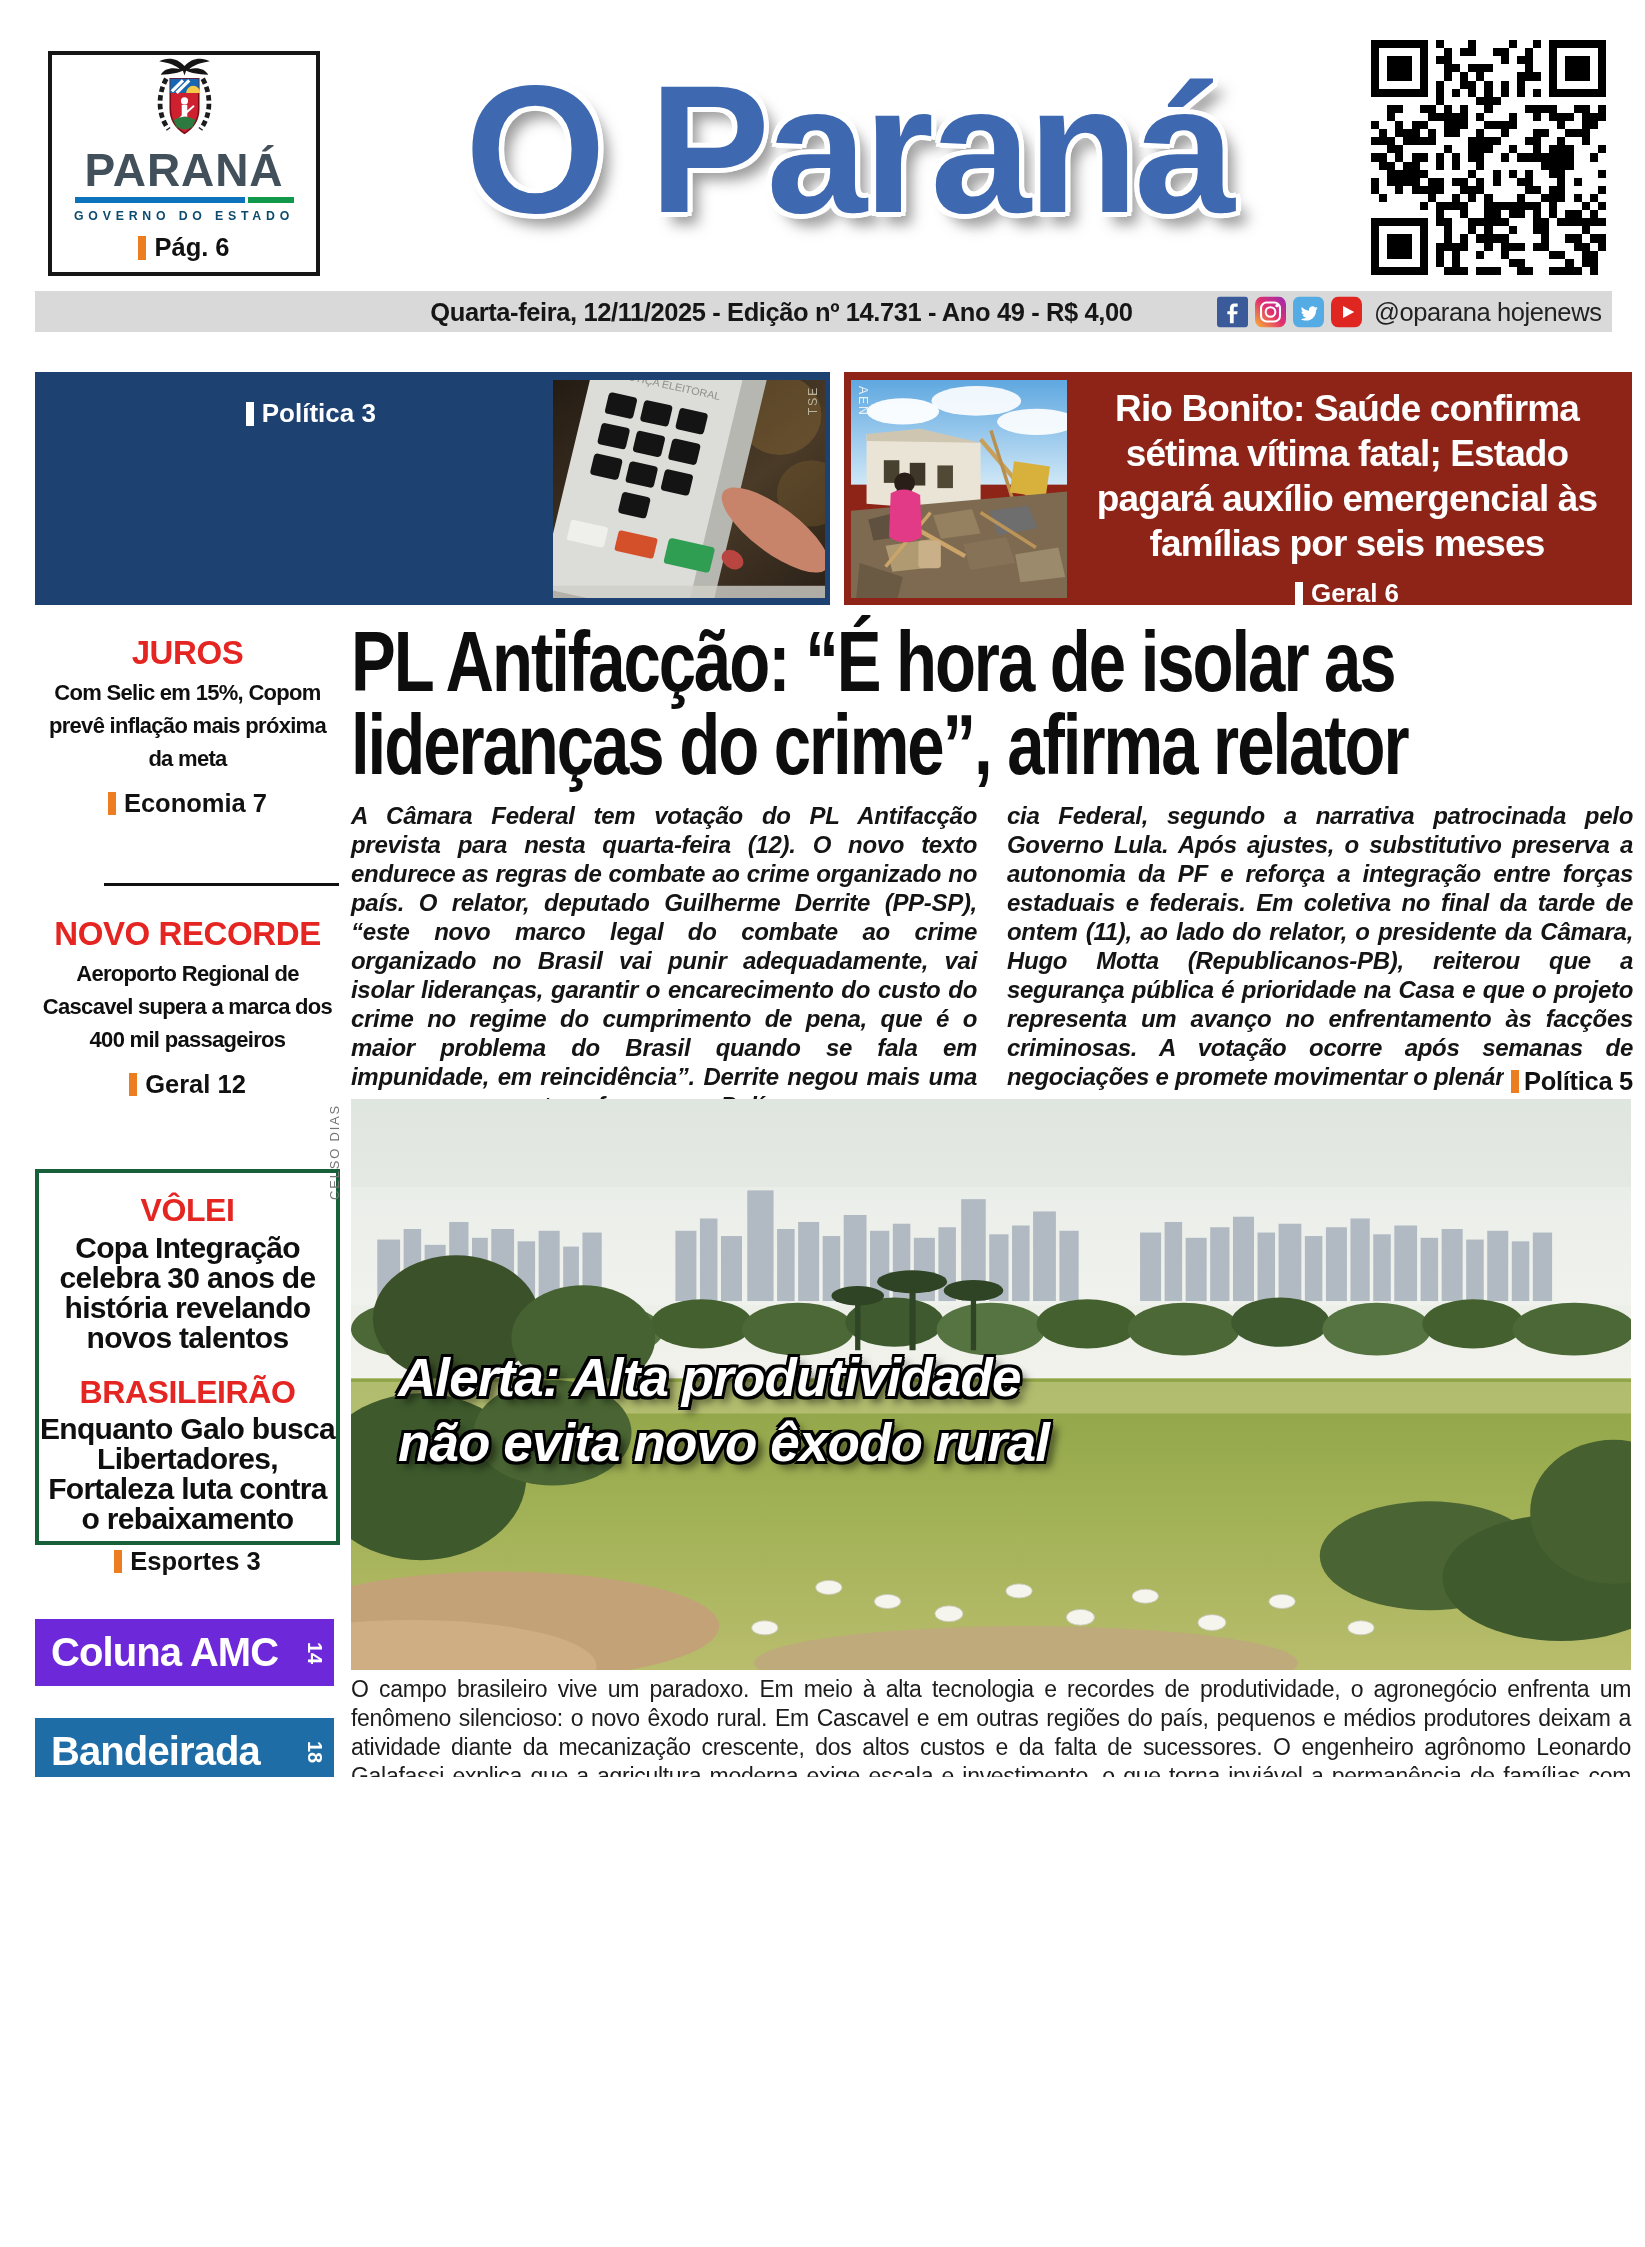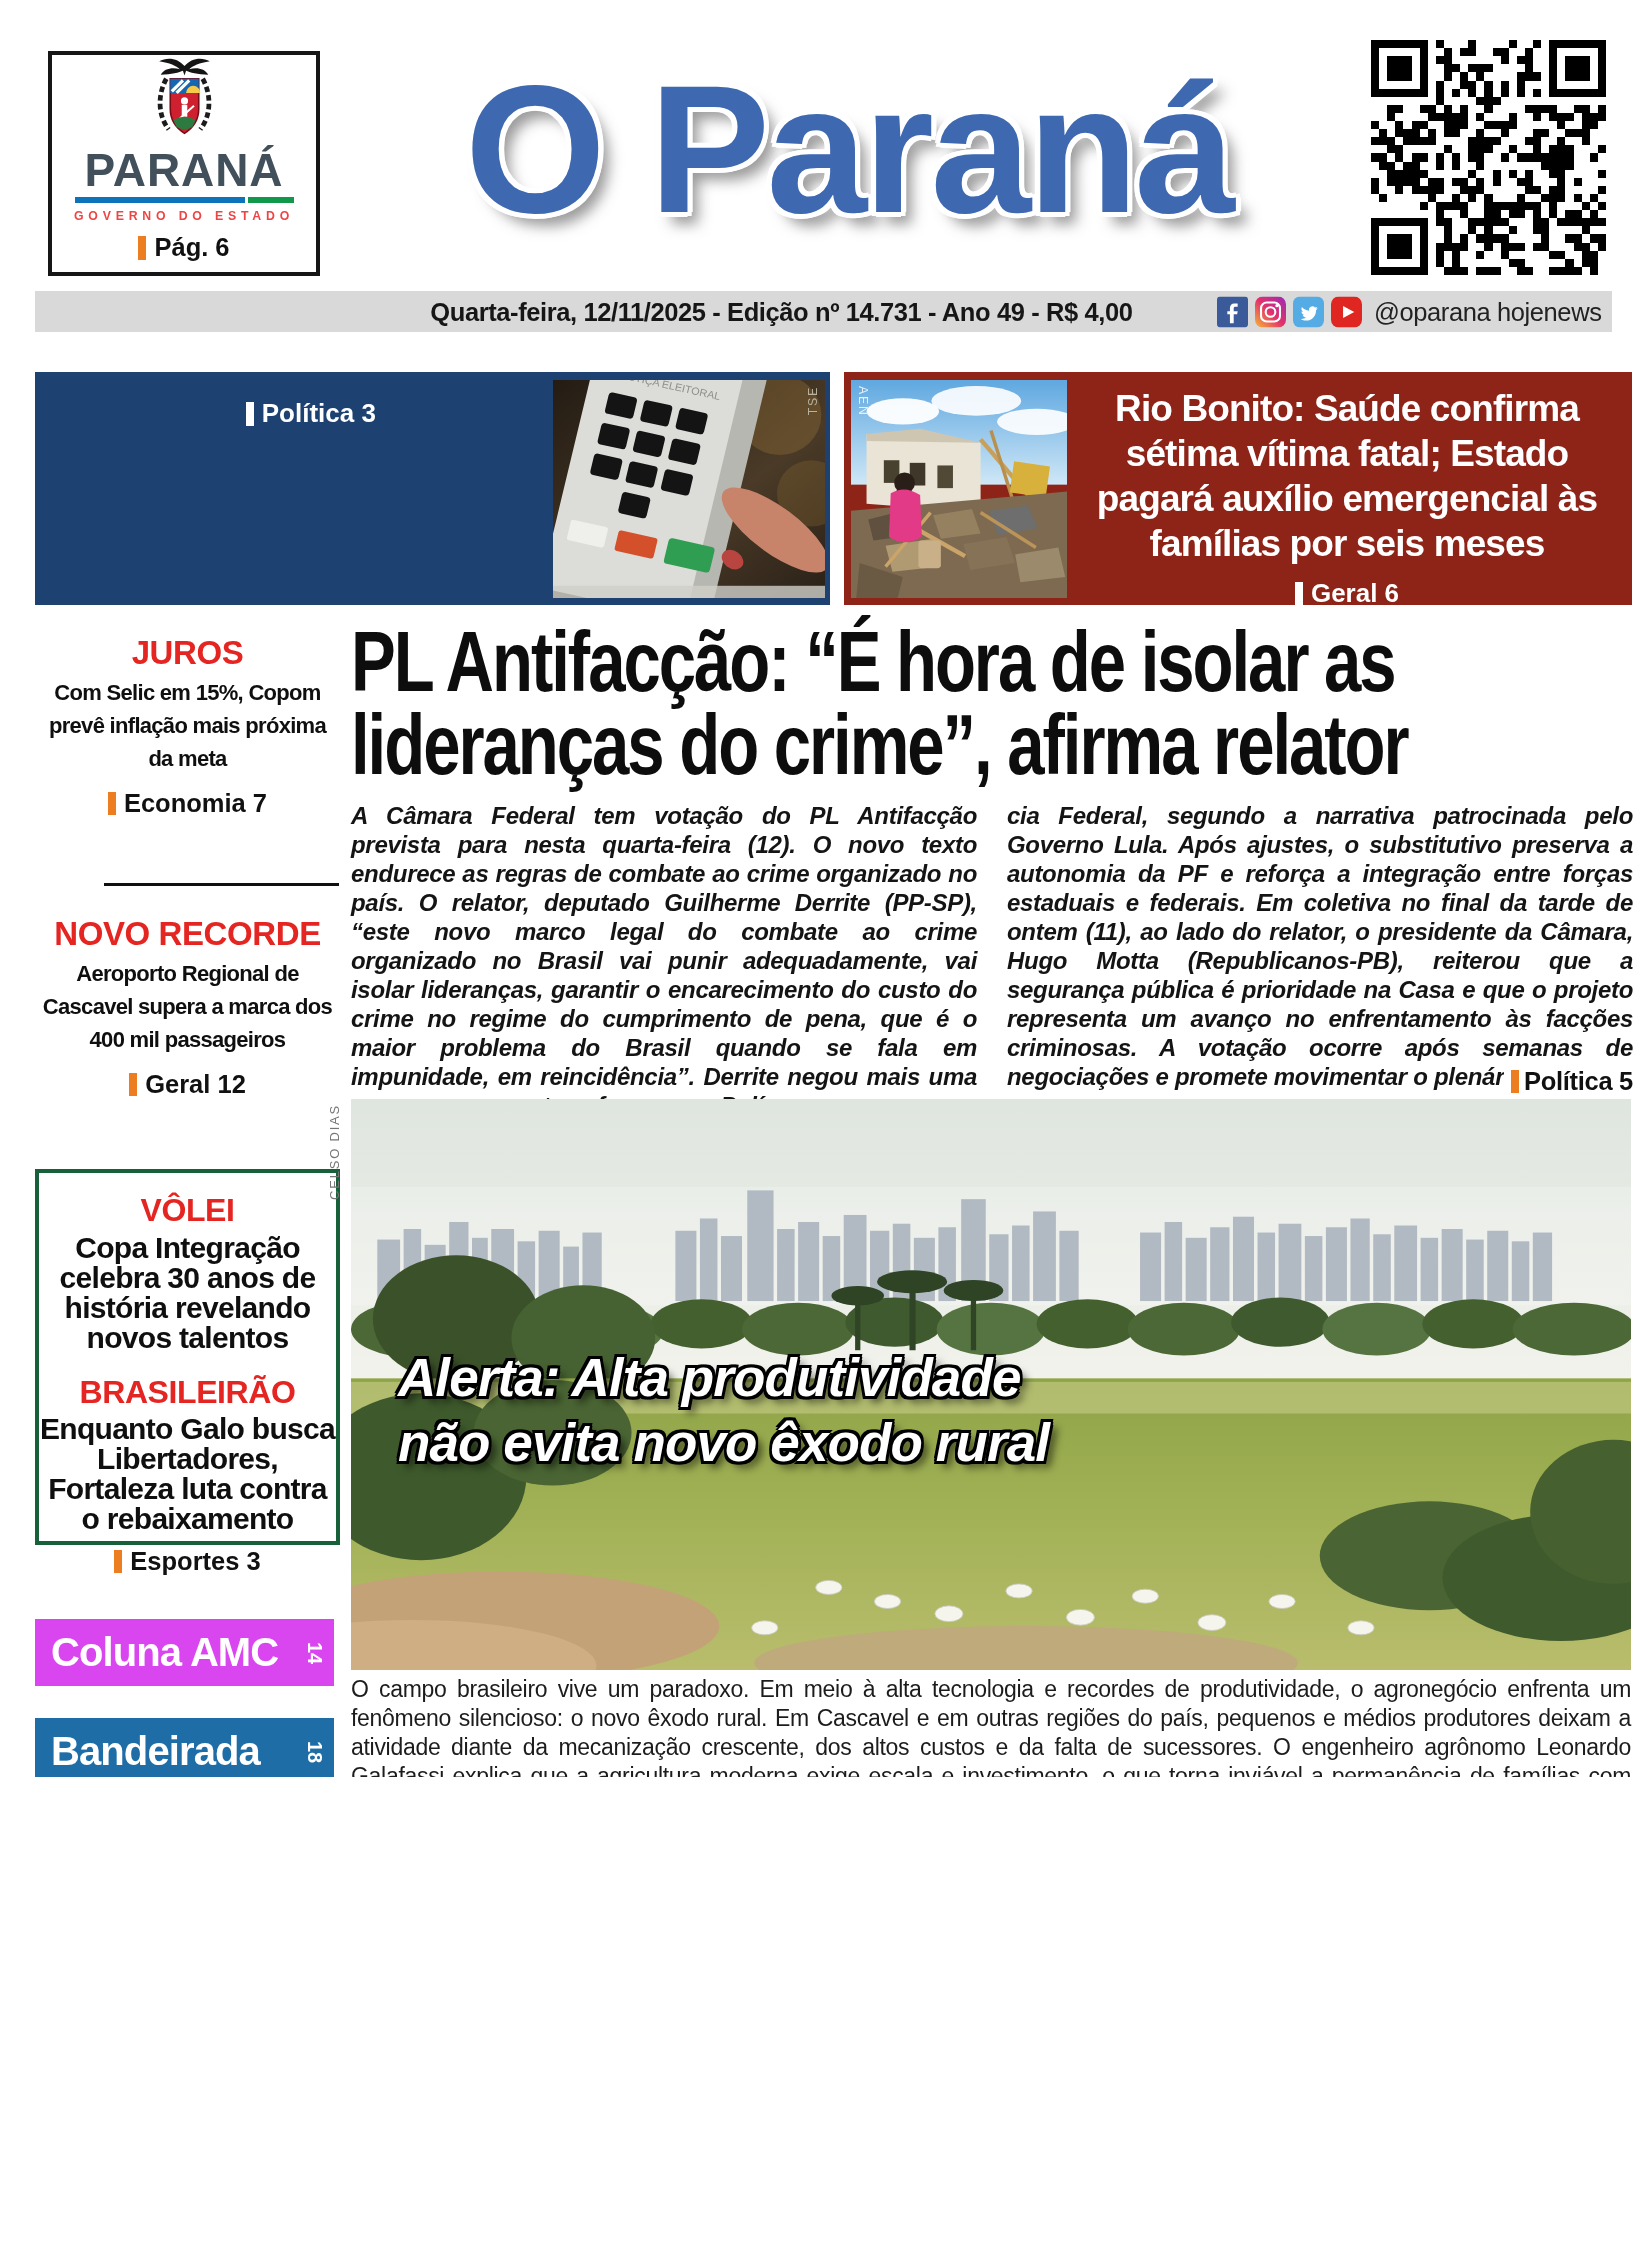--- a/index.html
+++ b/index.html
@@ -7,21 +7,21 @@
         font-family:"Liberation Sans",sans-serif;-webkit-font-smoothing:antialiased;}
   .abs{position:absolute;}
 
   
   .gov-box{left:48px;top:51px;width:272px;height:225px;border:4.4px solid #161616;
            box-sizing:border-box;display:flex;flex-direction:column;align-items:center;background:#fff;}
   .gov-name{font-size:46px;font-weight:bold;letter-spacing:0.9px;color:#41505a;line-height:49px;margin-top:0;}
   .gov-rule{width:219px;height:6.1px;display:flex;margin-top:1.8px;}
   .gov-rule .b{flex:0 0 78%;background:#0d73ba;}
   .gov-rule .g{flex:1;background:#12984b;margin-left:2.6px;}
-  .gov-sub{font-size:12.3px;font-weight:bold;letter-spacing:4.8px;color:#ef4444;margin-top:6.1px;}
+  .gov-sub{font-size:12.3px;font-weight:bold;letter-spacing:4.8px;color:#0c4a6e;margin-top:6.1px;}
   .pageref{display:flex;align-items:center;margin-top:10.5px;}
   .bar{display:inline-block;width:8px;height:24px;background:#ed7d21;margin-right:8px;}
   .bar.white{background:#fff;}
   .pageref b{font-size:25.5px;color:#111;}
 
   
   .masthead{left:344px;top:23px;width:1009px;height:255px;text-align:center;
     font-size:181px;font-weight:bold;color:#3e68b0;line-height:253px;letter-spacing:-3.5px;
     text-shadow:-4.4px -4.4px 0 #fff,4.4px -4.4px 0 #fff,-4.4px 4.4px 0 #fff,4.4px 4.4px 0 #fff,
                  0 -5.3px 0 #fff,0 5.3px 0 #fff,-5.3px 0 0 #fff,5.3px 0 0 #fff,
@@ -64,21 +64,21 @@
             font-size:25.5px;font-weight:bold;color:#111;}
   .side-sec .bar{height:23px;}
   .divider{left:104px;top:883px;width:235px;border-top:3.5px solid #101010;}
   .sports{left:35px;top:1169px;width:305px;height:376px;border:4.4px solid #17603a;box-sizing:border-box;
           text-align:center;padding-top:19.3px;}
   .sports .kicker{font-size:32px;}
   .sports .side-text{font-size:30px;line-height:30px;}
   .colbar{left:35px;width:299px;height:67px;color:#fff;}
   .colbar .label{left:16px;top:50%;transform:translateY(-52%);font-size:40px;font-weight:bold;letter-spacing:-0.9px;}
   .colbar .pnum{right:8.8px;top:50%;transform:translateY(-50%) rotate(90deg);font-size:20px;font-weight:bold;}
-  .coluna{top:1619px;background:#d946ef;}
+  .coluna{top:1619px;background:#6d28d9;}
   .bandeirada{top:1718px;background:#1e6da6;}
 
   
   .headline{left:351px;top:620px;width:1282px;color:#0d0d0d;}
   .headline .hl{display:block;white-space:nowrap;font-size:86px;font-weight:bold;letter-spacing:-2.6px;
                 line-height:83px;transform:scaleX(.78);transform-origin:0 50%;}
   .lead-body{left:351px;top:801px;width:1282px;height:293px;display:flex;gap:30px;}
   .lead-col{width:626px;font-size:24px;font-weight:bold;font-style:italic;line-height:29px;
             text-align:justify;color:#141414;letter-spacing:-0.3px;}
   .lead-col.c2{position:relative;}

